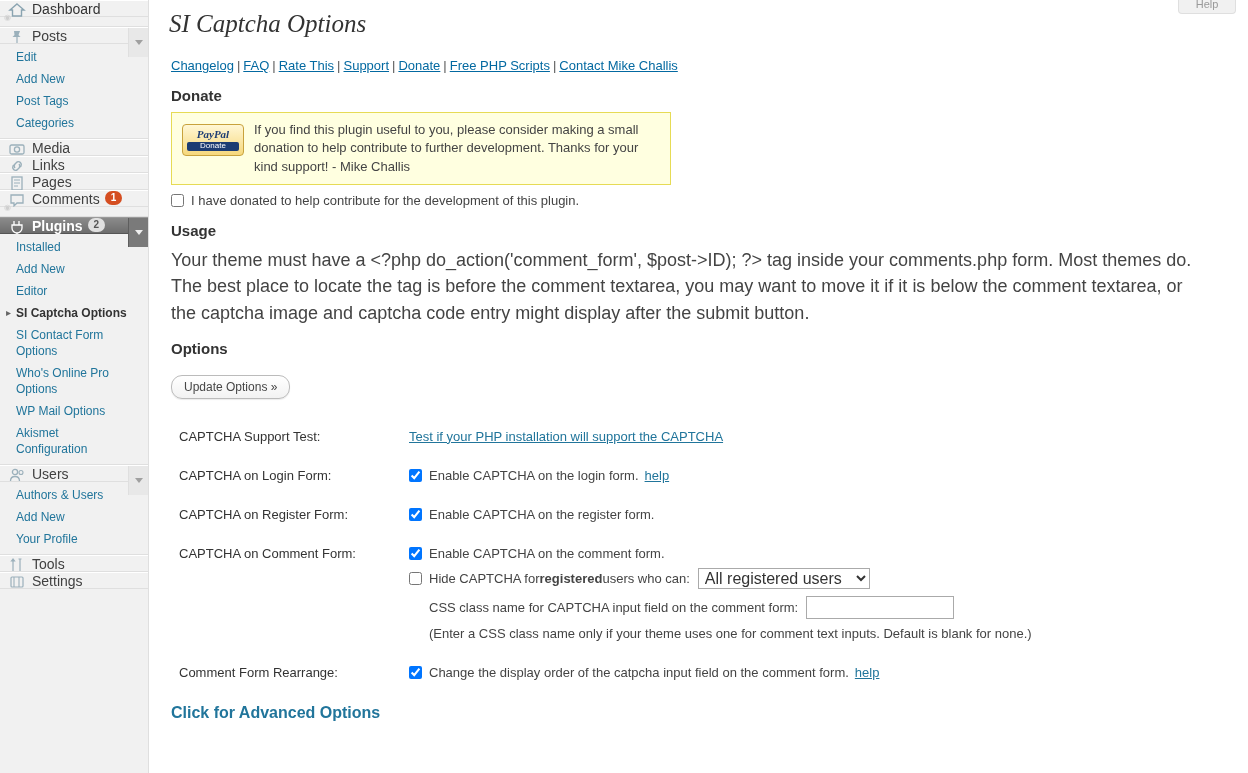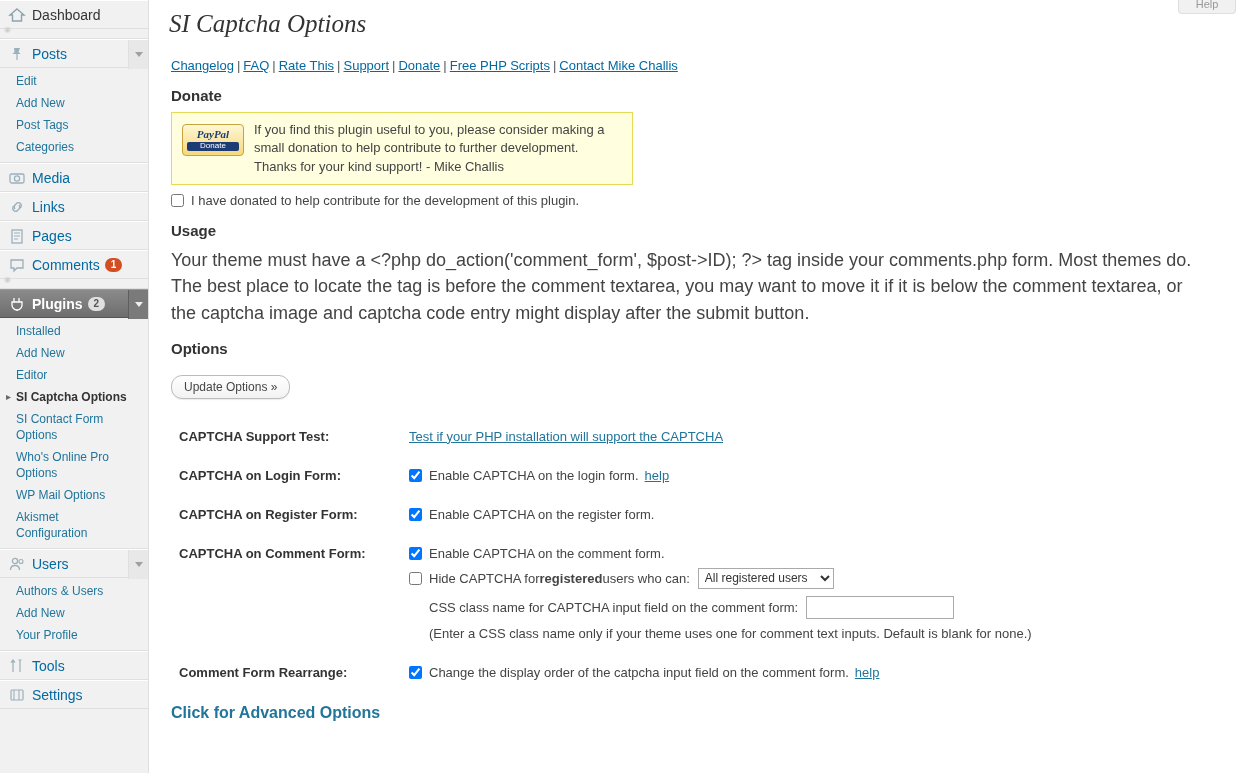--- a/index.html
+++ b/index.html
@@ -22,33 +22,33 @@
     position: absolute;
     left: 0;
     top: 0;
     width: 148px;
     height: 773px;
     background: #f1f1f1;
     border-right: 1px solid #dfdfdf;
   }
   .menu-top {
     position: relative;
-    height: 29px;
+    height: 17px;
     background: #f1f1f1;
     border-top: 1px solid #fff;
     border-bottom: 1px solid #dfdfdf;
     display: flex;
-    align-items: center;
+    align-items: flex-start;
     padding-left: 8px;
     box-sizing: border-box;
     cursor: pointer;
   }
   .menu-top .label {
     font-size: 14px;
-    color: #0369a1;
+    color: #404040;
     margin-left: 6px;
   }
   .menu-top.current .label { color: #333; font-weight: normal; }
   .menu-top.highlight {
     background: linear-gradient(to bottom, #8b8b8b, #6d6d6d);
     border-bottom: 1px solid #555;
     border-top: 1px solid #9a9a9a;
   }
   .menu-top.highlight .label { color: #ffffff; font-weight: bold; }
   .menu-icon {
@@ -182,21 +182,21 @@
     font-family: "Liberation Sans", sans-serif;
     font-size: 15px;
     font-weight: bold;
     color: #333;
     margin: 14px 0 8px 2px;
   }
   .donate-box {
     background: #ffffe0;
     border: 1px solid #e6db55;
     padding: 8px 10px;
-    width: 462px;
+    width: 500px;
     box-sizing: border-box;
     display: flex;
     align-items: flex-start;
     margin-left: 2px;
   }
   .paypal-btn {
     width: 62px;
     height: 32px;
     background: linear-gradient(to bottom,#fff7d5,#f6d87c);
     border: 1px solid #c8a23c;
@@ -265,21 +265,21 @@
   }
 
   table.form-table {
     border-collapse: collapse;
     margin-left: 2px;
   }
   table.form-table th {
     text-align: left;
     vertical-align: top;
     font-size: 13px;
-    font-weight: bold;
+    font-weight: normal;
     color: #333;
     width: 220px;
     padding: 12px 10px 12px 8px;
   }
   table.form-table td {
     vertical-align: top;
     padding: 12px 0;
     font-size: 13px;
     color: #444;
   }
@@ -291,21 +291,21 @@
   }
   .opt-line:last-child { margin-bottom: 0; }
   .help-link {
     color: #21759b;
     text-decoration: underline;
     margin-left: 6px;
     font-size: 13px;
     cursor: pointer;
   }
   select.wp-select {
-    font-size: 12px;
+    font-size: 16px;
     padding: 0 2px;
     border: 1px solid #aaa;
     background: #fff;
     color: #333;
     height: 21px;
   }
   input.text-field {
     border: 1px solid #aaaaaa;
     background: #fff;
     height: 19px;

